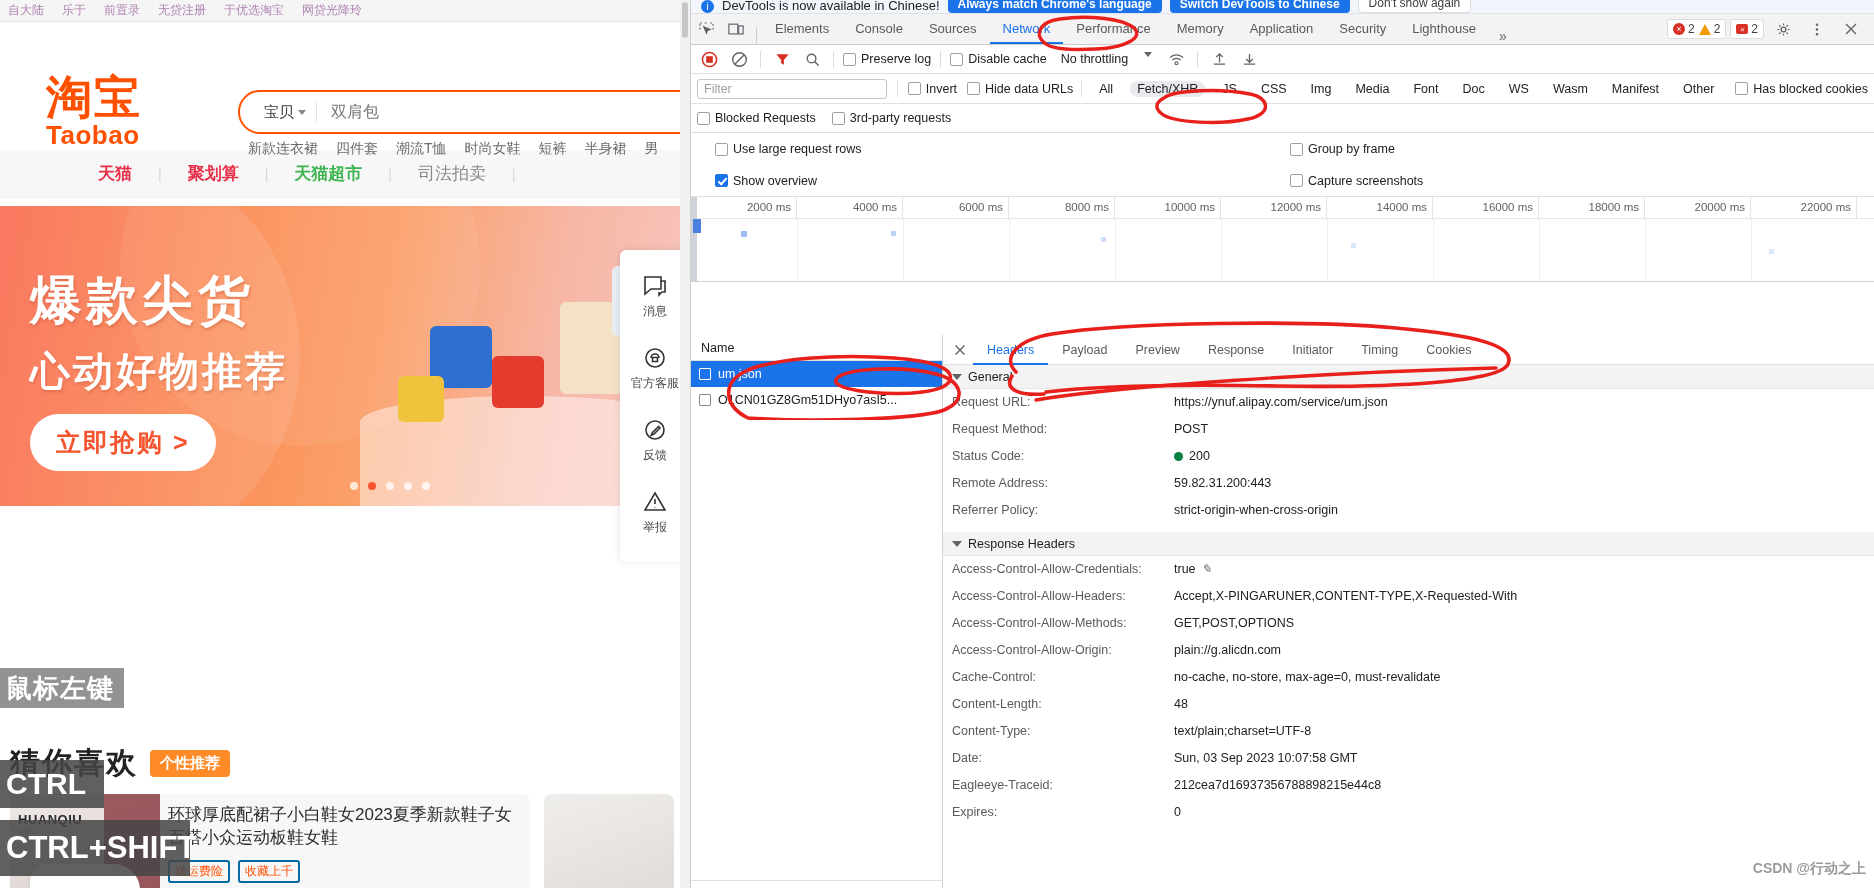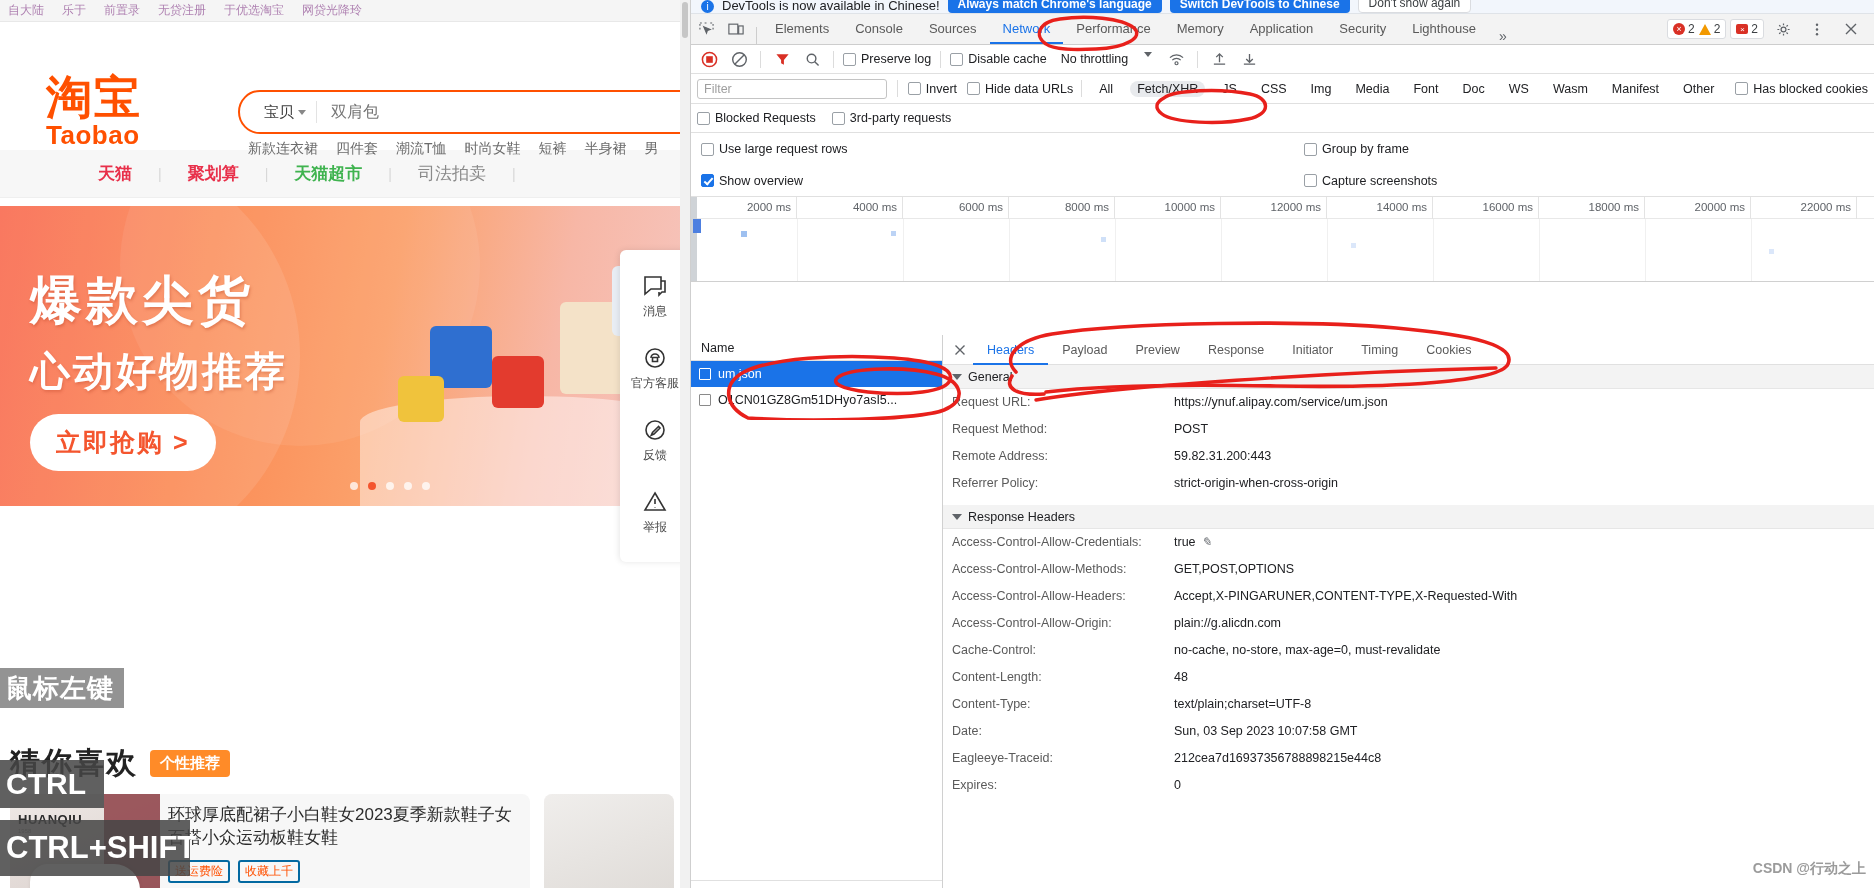--- a/index.html
+++ b/index.html
@@ -298,21 +298,21 @@
   .ftype {
     font-size: 12.5px; color: #202124; padding: 1px 7px; border-radius: 9px; white-space: nowrap;
   }
   .ftype.sel { background: #e8eaed; }
 
   .nt-row2 {
     height: 29px; border-bottom: 1px solid #e0e0e0;
     display: flex; align-items: center; padding: 0 6px; gap: 16px; background: #fff;
   }
   .nt-row3, .nt-row4 {
-    height: 32px; display: flex; align-items: center; padding: 0 10px; background: #fff;
+    height: 32px; display: flex; align-items: center; padding: 0 24px; background: #fff;
   }
   .nt-row4 { border-bottom: 1px solid #e0e0e0; }
   .nt-rightcol { margin-left: auto; width: 560px; display: flex; }
 
   .overview {
     height: 85px; border-bottom: 1px solid #d0d0d0; position: relative;
     background: #fff; overflow: hidden;
   }
   .overview .ruler {
     height: 22px; border-bottom: 1px solid #e8e8e8; position: relative;
@@ -865,46 +865,53 @@
           </div>
           <div class="hrow">
             <span class="k">Request URL:</span>
             <span class="v">https://ynuf.alipay.com/service/um.json</span>
           </div>
           <div class="hrow">
             <span class="k">Request Method:</span>
             <span class="v">POST</span>
           </div>
           <div class="hrow">
+            <span class="k">Status Code:</span>
+            <span class="v">
+              <i class="status-dot"></i>
+              <em style="font-style:normal">200</em>
+            </span>
+          </div>
+          <div class="hrow">
             <span class="k">Remote Address:</span>
             <span class="v">59.82.31.200:443</span>
           </div>
           <div class="hrow">
             <span class="k">Referrer Policy:</span>
             <span class="v">strict-origin-when-cross-origin</span>
           </div>
 
           <div class="sechead" style="margin-top:8px">
             <i class="tri"></i>
             <span>Response Headers</span>
           </div>
           <div class="hrow">
             <span class="k wrap">Access-Control-Allow-Credentials:</span>
             <span class="v">
               <em style="font-style:normal">true</em>
               <i class="pencil">✎</i>
             </span>
           </div>
           <div class="hrow">
+            <span class="k wrap">Access-Control-Allow-Headers:</span>
+            <span class="v">Accept,X-PINGARUNER,CONTENT-TYPE,X-Requested-With</span>
+          </div>
+          <div class="hrow">
             <span class="k wrap">Access-Control-Allow-Methods:</span>
             <span class="v">GET,POST,OPTIONS</span>
-          </div>
-          <div class="hrow">
-            <span class="k wrap">Access-Control-Allow-Headers:</span>
-            <span class="v">Accept,X-PINGARUNER,CONTENT-TYPE,X-Requested-With</span>
           </div>
           <div class="hrow">
             <span class="k">Access-Control-Allow-Origin:</span>
             <span class="v">plain://g.alicdn.com</span>
           </div>
           <div class="hrow">
             <span class="k">Cache-Control:</span>
             <span class="v">no-cache, no-store, max-age=0, must-revalidate</span>
           </div>
           <div class="hrow">

